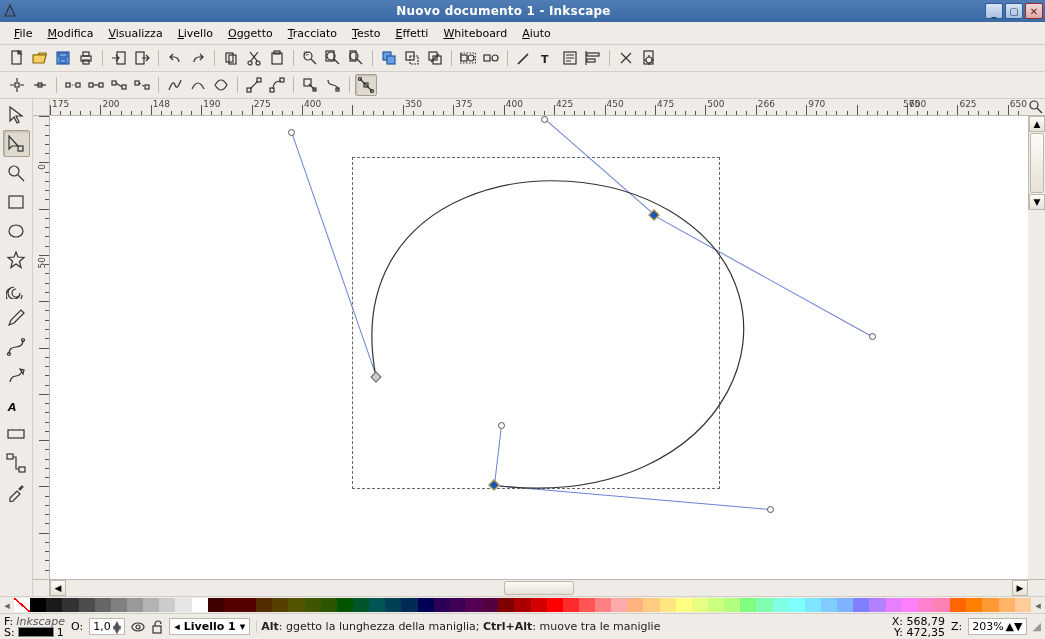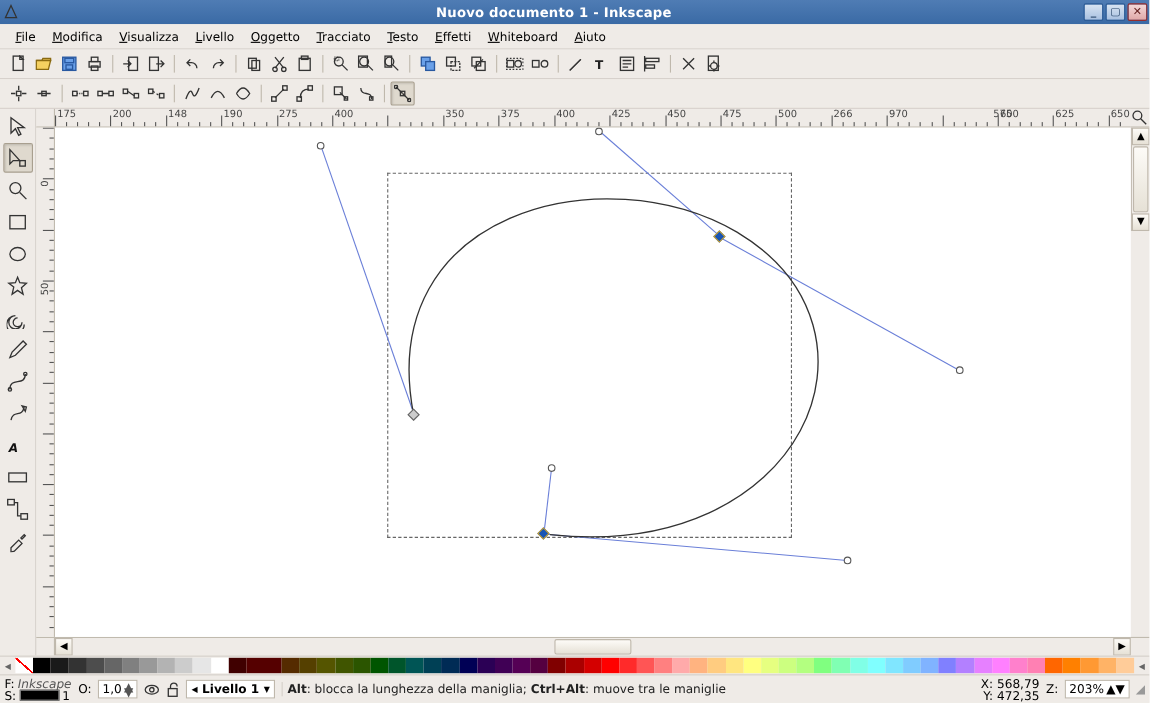--- a/index.html
+++ b/index.html
@@ -797,21 +797,21 @@
         <rect x="2" y="6" width="8" height="7" fill="#ccc" stroke="#555"></rect>
         <path d="M4 6V4a3 3 0 0 1 6 0" fill="none" stroke="#555"></path>
       </svg>
     </span>
   <div class="layersel">
     <span>◂</span>
       <span>Livello 1</span>
       <span>▾</span>
   </div>
   <div class="statmsg">
-    <b>Alt</b><span>: blocca la lunghezza della maniglia; </span><b>Ctrl+Alt</b><span>: muove tra le maniglie</span>
+    <b>Alt</b><span>: ggetto la lunghezza della maniglia; </span><b>Ctrl+Alt</b><span>: muove tra le maniglie</span>
   </div>
   <div class="coords">
     <div><span>X:</span> <span>568,79</span></div>
     <div><span>Y:</span> <span>472,35</span></div>
   </div>
   <span>Z:</span>
   <div class="zoomfld">
     <span>203%</span>
     <span class="ar"><span>▲</span><span>▼</span></span>
   </div>

